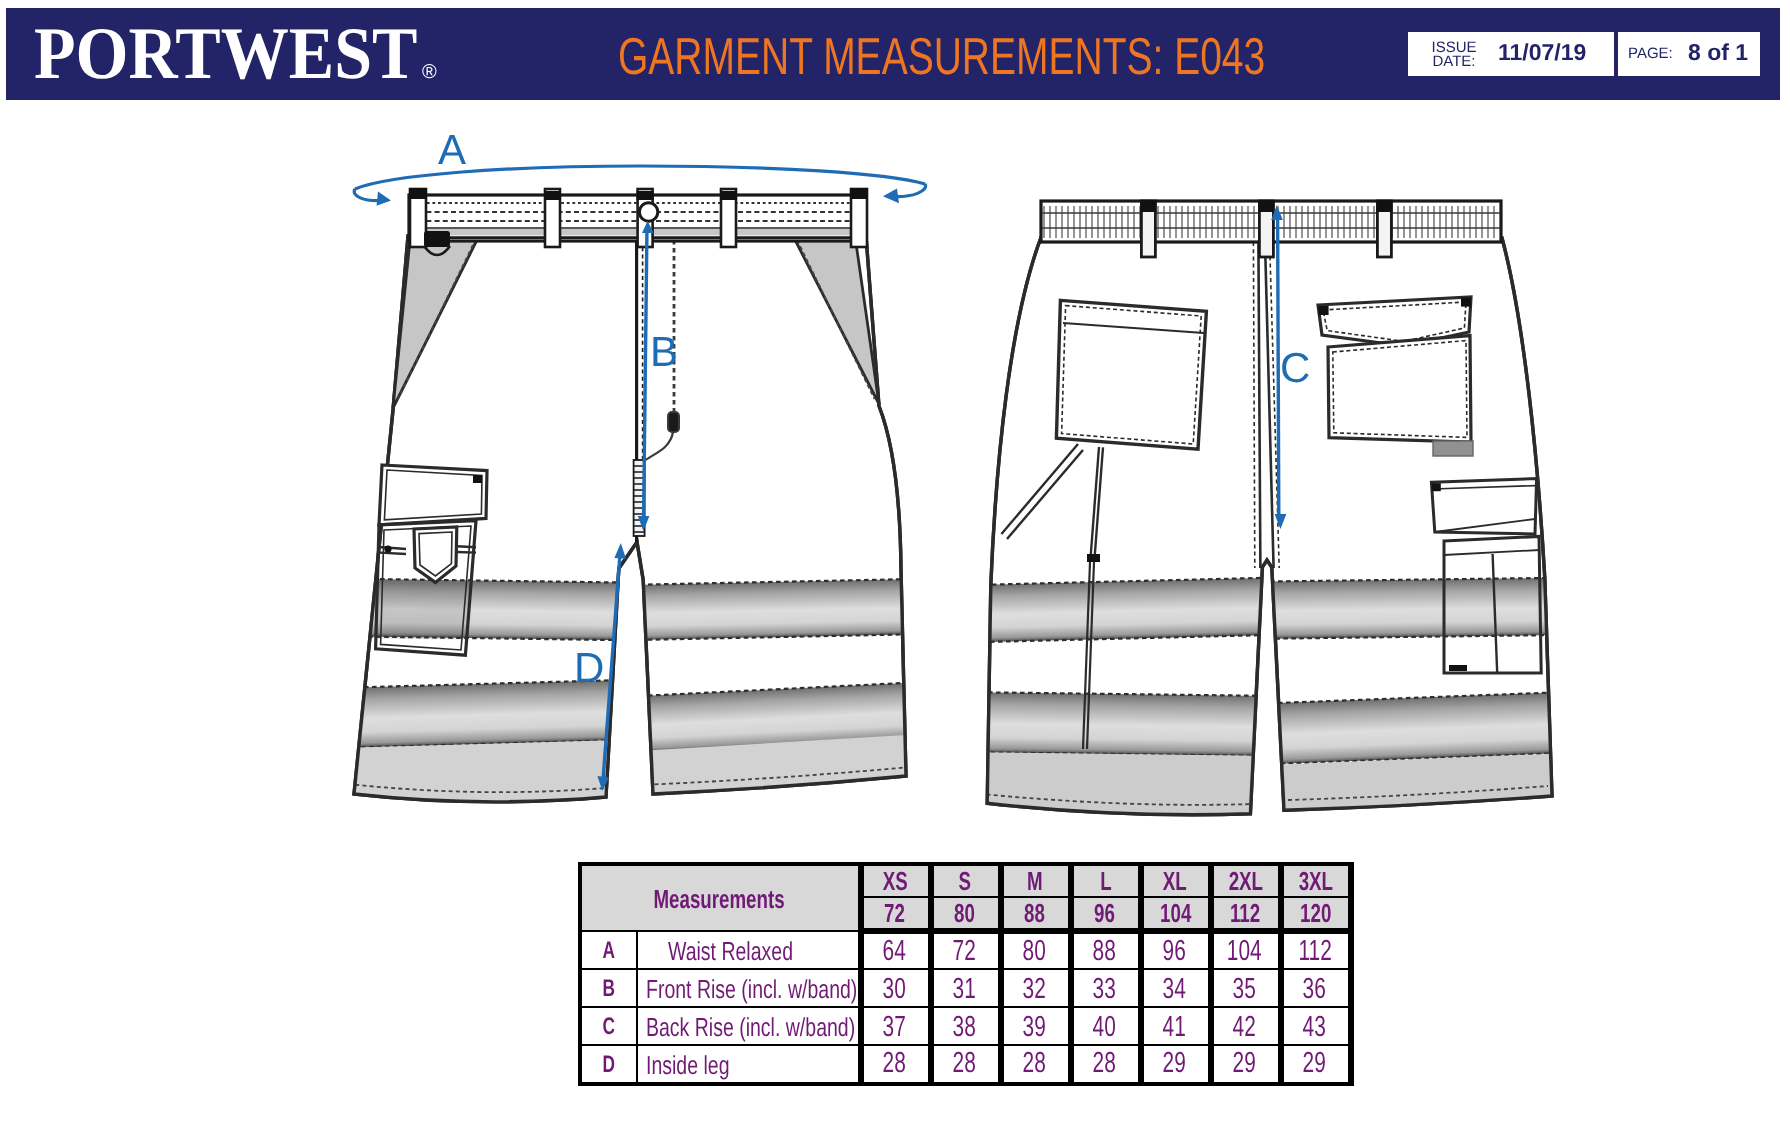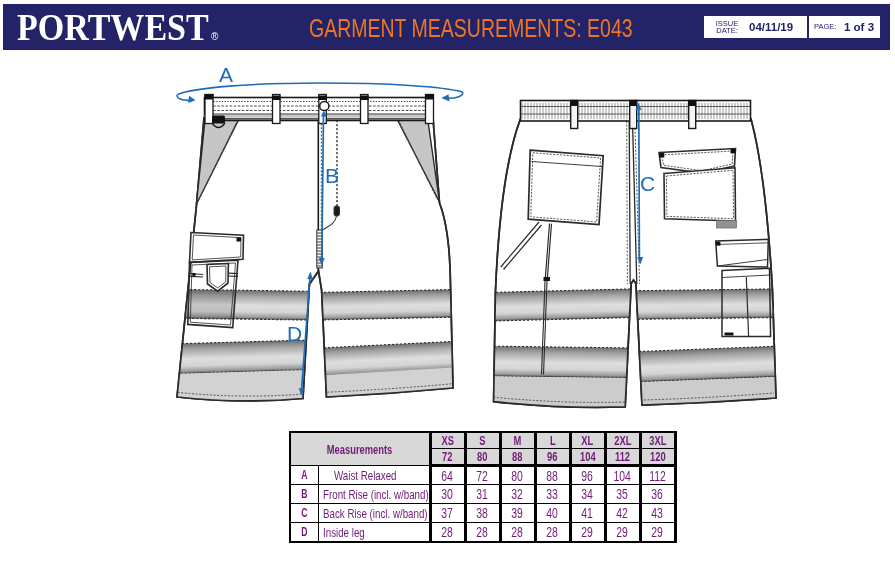--- a/index.html
+++ b/index.html
@@ -31,34 +31,34 @@
 
   <div class="title">GARMENT MEASUREMENTS: E043</div>
 
   <div class="box1">
       <table style="position:static;border:none;width:103px;height:22px">
         <tbody>
           <tr>
     <td style="border:none;width:36px;text-align:center;padding-left:3px">
               <div class="lbl">ISSUE<br>DATE:</div>
             </td>
-    <td style="border:none" class="val">04/11/19</td>
+    <td style="border:none" class="val">11/07/19</td>
           </tr>
         </tbody>
       </table>
     </div>
 
   <div class="box2">
       <table style="position:static;border:none;width:71px;height:22px">
         <tbody>
           <tr>
     <td style="border:none;width:26px;text-align:left;padding-left:3px">
               <div class="lbl">PAGE:</div>
             </td>
-    <td style="border:none" class="val">1 of 3</td>
+    <td style="border:none" class="val">8 of 1</td>
           </tr>
         </tbody>
       </table>
     </div>
 </div>
 
 <svg width="895" height="562" viewBox="0 0 895 562">
 <defs>
   <linearGradient id="band" x1="0" y1="0" x2="0" y2="1">
     <stop offset="0" stop-color="#6f6f6f"></stop>

